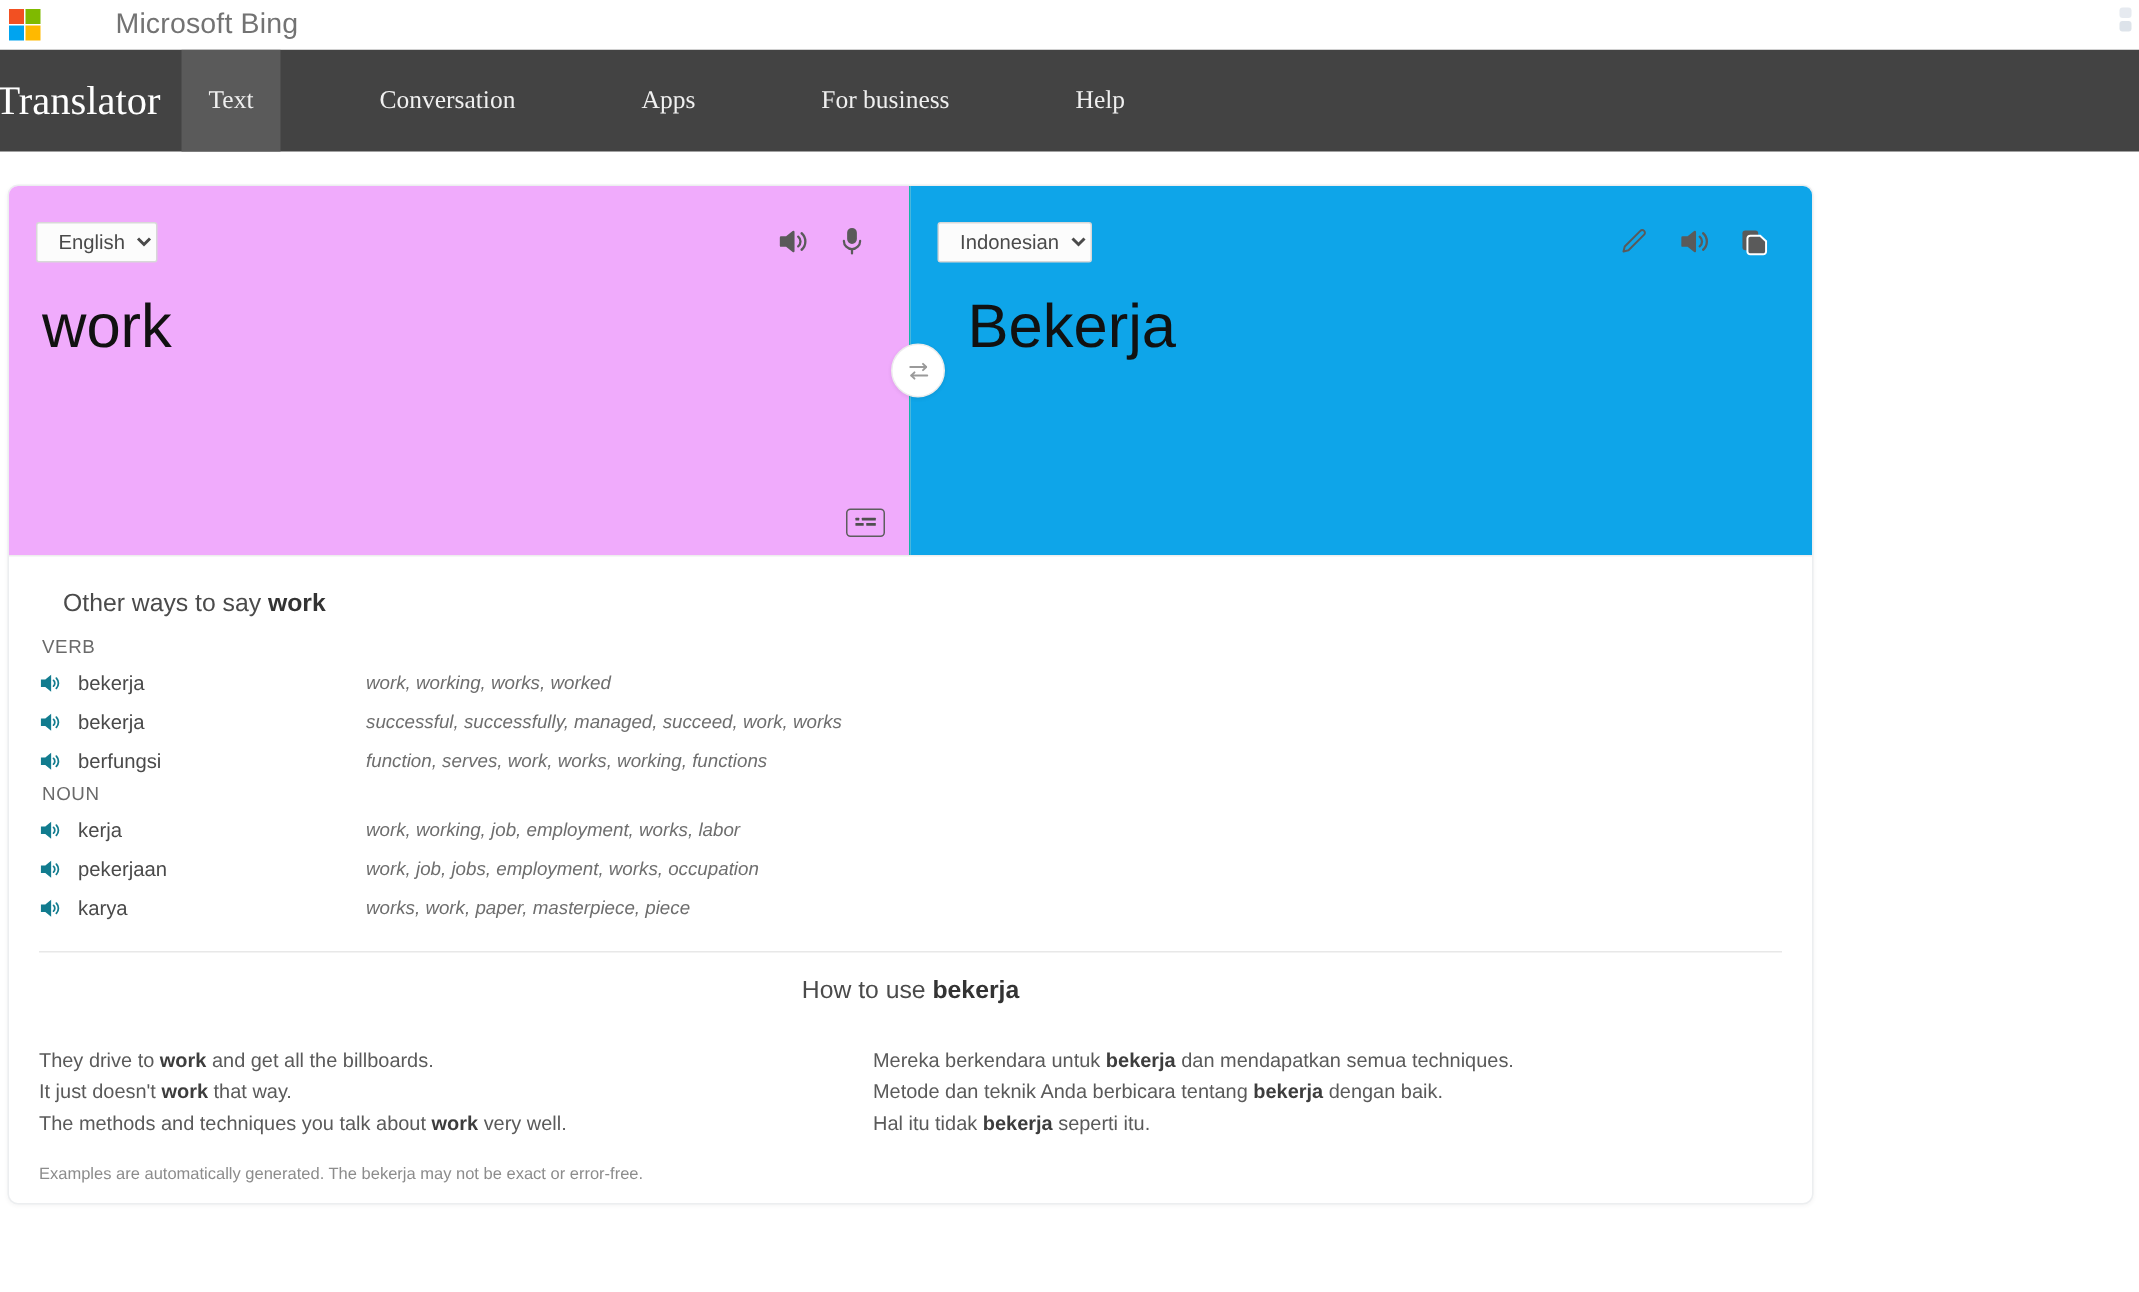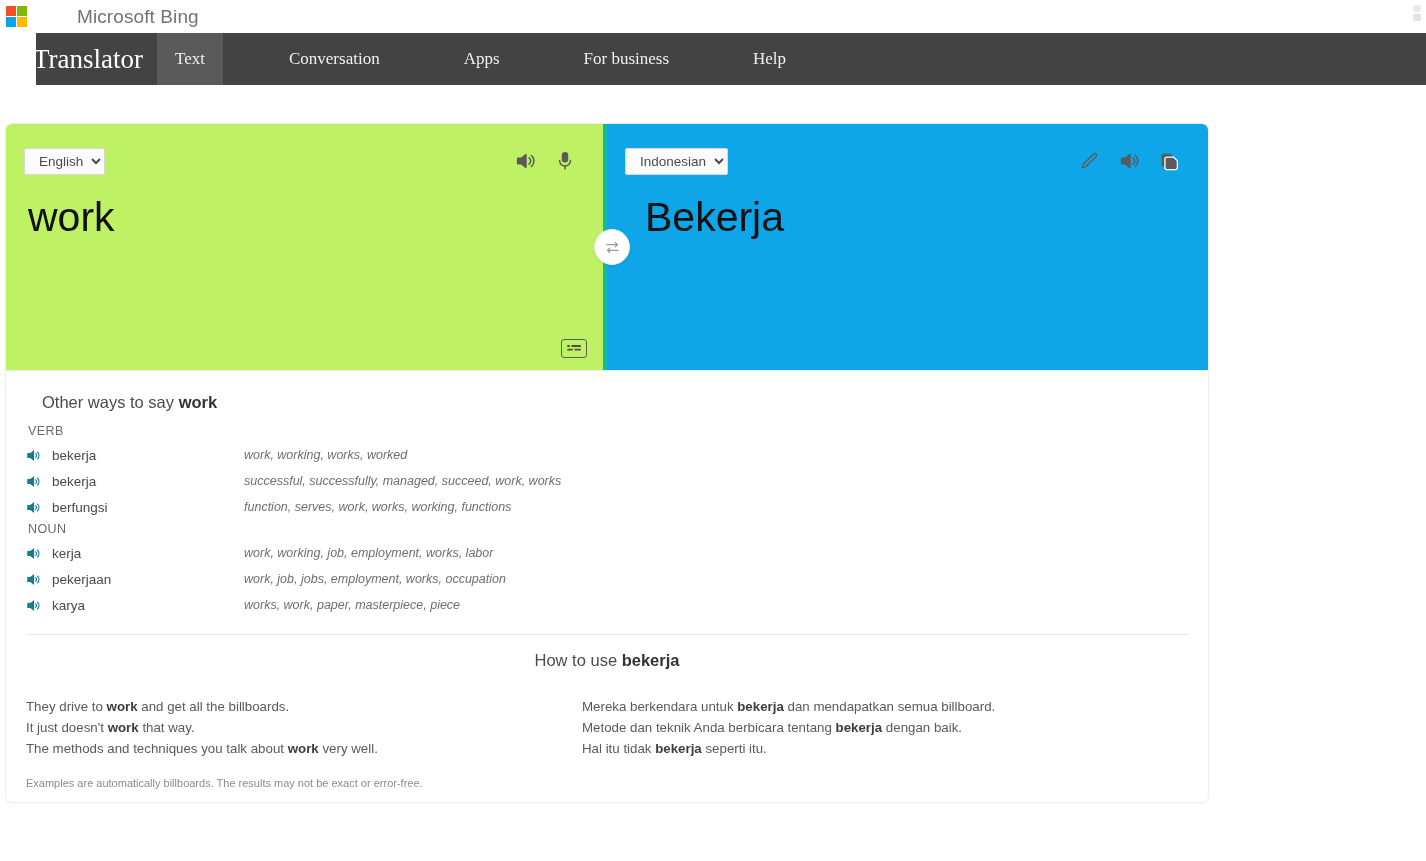--- a/index.html
+++ b/index.html
@@ -46,25 +46,24 @@
     position: absolute; left: 3px;
     width: 8px; height: 7px;
     background: #b9c6d6;
     border-radius: 2px;
   }
   .corner-stub .dot1 { top: 1px; }
   .corner-stub .dot2 { top: 10px; background: #9fb0c4; }
 
   
   .navbar {
-    height: 52px;
+    height: 68px;
     background: #434343;
     display: flex;
     align-items: stretch;
-    margin-left: 36px;
   }
   .nav-title {
     color: #ffffff;
     font-family: "Liberation Serif", serif;
     font-size: 27px;
     display: flex;
     align-items: center;
     padding: 0 14px 0 0;
     margin-left: -3px;
     white-space: nowrap;
@@ -98,21 +97,21 @@
   .panes {
     display: flex;
     height: 247px;
     border-bottom: 1px solid #ededed;
     position: relative;
   }
   .pane {
     position: relative;
     height: 100%;
   }
-  .pane-left { width: 601px; background: #bef264; border-right: 4px solid #14b8a6; }
+  .pane-left { width: 601px; background: #f0abfc; border-right: 1px solid #14b8a6; }
   .pane-right { width: 601px; background: #0ea5e9; }
 
   .pane-top {
     display: flex;
     align-items: center;
     justify-content: space-between;
     padding: 18px 28px 0 18px;
     height: 56px;
   }
   .lang-select {
@@ -424,26 +423,26 @@
         </div>
         <div class="usage-line">
           <span>It just doesn't </span><b>work</b><span> that way.</span>
         </div>
         <div class="usage-line">
           <span>The methods and techniques you talk about </span><b>work</b><span> very well.</span>
         </div>
       </div>
       <div class="usage-col right">
         <div class="usage-line">
-          <span>Mereka berkendara untuk </span><b>bekerja</b><span> dan mendapatkan semua billboard.</span>
+          <span>Mereka berkendara untuk </span><b>bekerja</b><span> dan mendapatkan semua techniques.</span>
         </div>
         <div class="usage-line">
           <span>Metode dan teknik Anda berbicara tentang </span><b>bekerja</b><span> dengan baik.</span>
         </div>
         <div class="usage-line">
           <span>Hal itu tidak </span><b>bekerja</b><span> seperti itu.</span>
         </div>
       </div>
     </div>
-    <div class="usage-note">Examples are automatically billboards. The results may not be exact or error-free.</div>
+    <div class="usage-note">Examples are automatically generated. The bekerja may not be exact or error-free.</div>
   </div>
 
 </div>
 
 </body></html>

